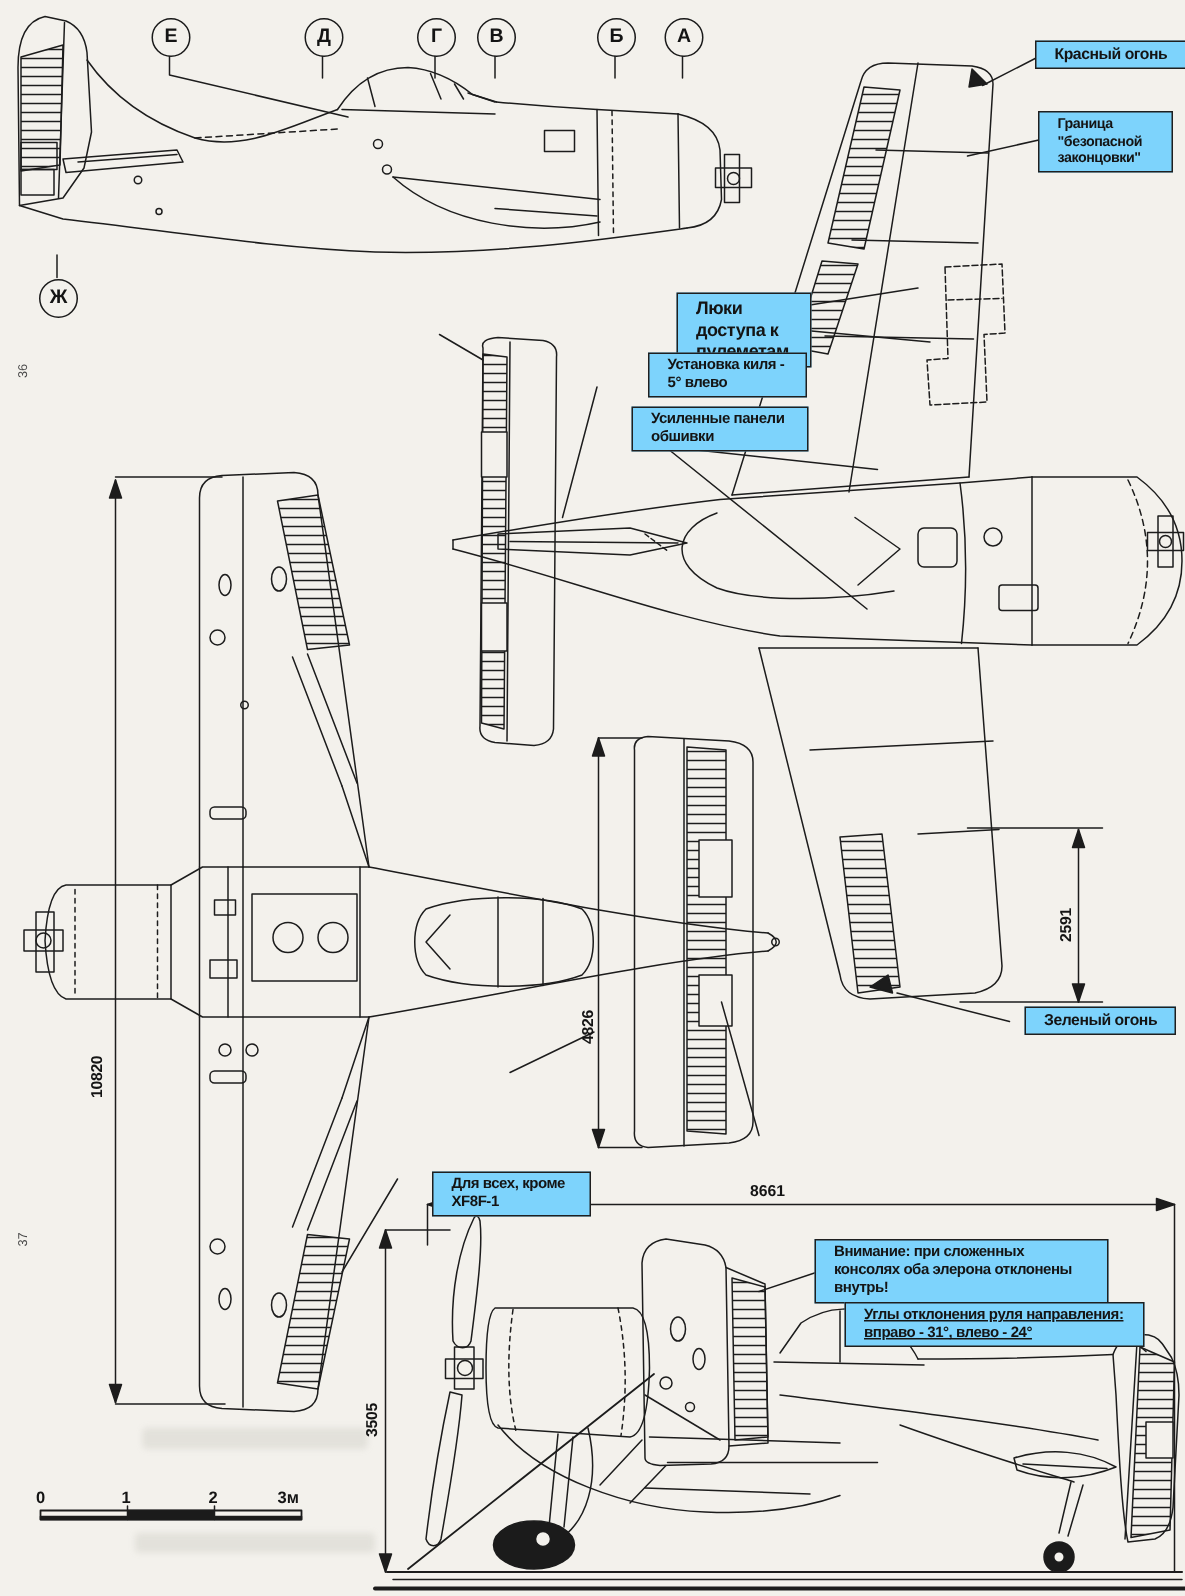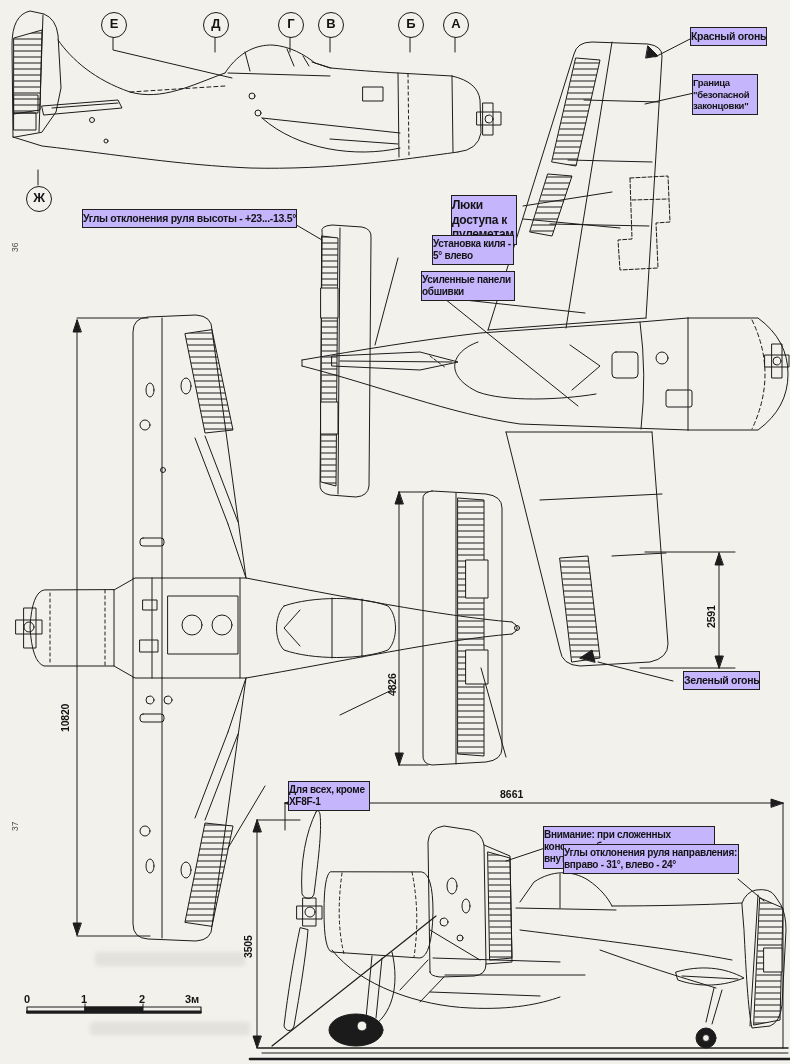--- a/index.html
+++ b/index.html
@@ -6,23 +6,23 @@
   .page{
     position:relative;
     width:790px;height:1064px;
     background:#f3f1ec;
     overflow:hidden;
     font-family:"Liberation Sans", sans-serif;
   }
   svg.art{position:absolute;left:0;top:0;}
   .callout{
     position:absolute;
-    background:#c4b5fd;
+    background:#7dd3fc;
     border:1.3px solid #1f1f1f;
-    padding:2px 0;
+    padding:2px 12px;
     font-weight:700;
     font-size:10px;
     line-height:1.22;
     letter-spacing:-0.3px;
     color:#141414;
     z-index:3;
   }
   .nowrap{white-space:nowrap;}
   .dim{
     position:absolute;
@@ -387,35 +387,34 @@
   <div class="marker" style="left:398px;top:12px;"><span>Б</span></div>
   <div class="marker" style="left:443px;top:12px;"><span>А</span></div>
   <div class="marker" style="left:26px;top:186px;"><span>Ж</span></div>
 
   <div class="callout nowrap" style="left:690px;top:27px;font-size:10.5px;">Красный огонь</div>
 
   <div class="callout" style="left:692px;top:74px;width:64px;font-size:9.5px;">Граница "безопасной законцовки"</div>
 
   <div class="callout" style="left:451px;top:195px;width:64px;font-size:12px;">Люки доступа к пулеметам</div>
 
-  <div class="callout nowrap" style="left:82px;top:209px;font-size:10.5px;">Углы отклонения руля высоты - +23...-13.5°</div>
 
   <div class="callout" style="left:396px;top:235px;width:80px;margin-left:36px;">Установка киля - 5° влево</div>
 
   <div class="callout" style="left:395px;top:271px;width:92px;margin-left:26px;">Усиленные панели обшивки</div>
 
   <div class="callout nowrap" style="left:671px;top:671px;font-size:10.5px;margin-left:12px;">Зеленый огонь</div>
 
   <div class="callout" style="left:288px;top:745px;width:80px;margin-top:36px;">Для всех, кроме XF8F-1</div>
 
 
 
   <div class="callout" style="left:543px;top:826px;width:170px;">Внимание: при сложенных консолях оба элерона отклонены внутрь!</div>
 
-  <div class="callout" style="left:563px;top:844px;width:174px;">Углы отклонения руля направления: вправо - 31°, влево - 24°</div>
+  <div class="callout" style="left:563px;top:868px;width:174px;text-decoration:underline;">Углы отклонения руля направления: вправо - 31°, влево - 24°</div>
 
   <div class="dim" style="left:59px;top:732px;">10820</div>
   <div class="dim" style="left:386px;top:696px;">4826</div>
   <div class="dim" style="left:705px;top:628px;">2591</div>
   <div class="dim-h" style="left:500px;top:788px;">8661</div>
   <div class="dim" style="left:242px;top:958px;">3505</div>
 
   <div class="scale-num" style="left:24px;top:993px;">0</div>
   <div class="scale-num" style="left:81px;top:993px;">1</div>
   <div class="scale-num" style="left:139px;top:993px;">2</div>

